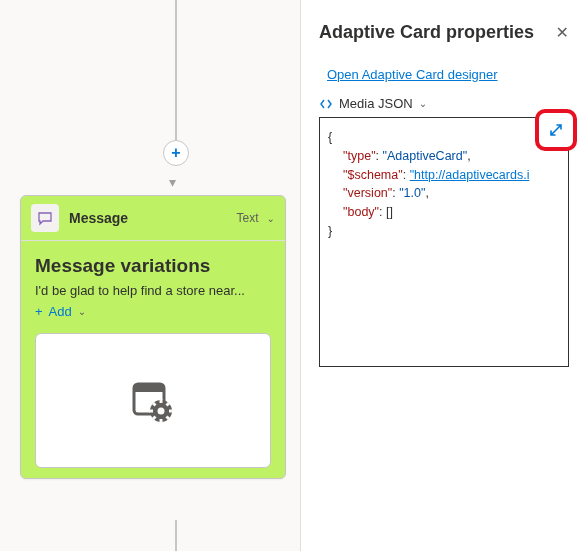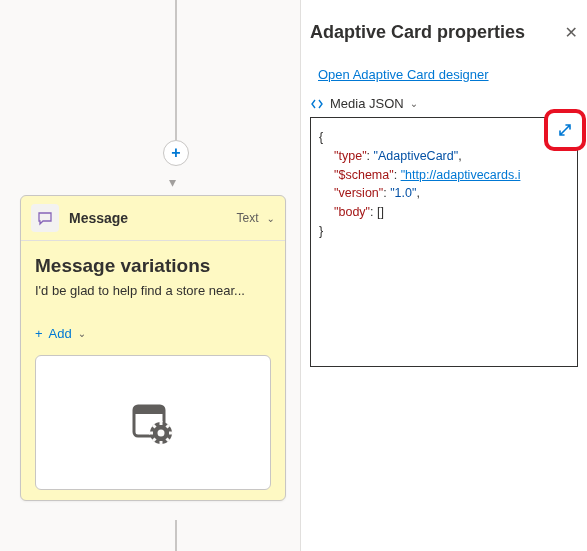--- a/index.html
+++ b/index.html
@@ -3,31 +3,31 @@
 <meta charset="utf-8">
 <style>
   * { box-sizing: border-box; margin: 0; padding: 0; font-family: "Segoe UI", Arial, sans-serif; }
   body { width: 587px; height: 551px; background: #fff; position: relative; overflow: hidden; }
   .canvas { position: absolute; left: 0; top: 0; width: 300px; height: 551px; background: #faf9f8; }
   .flow-line { position: absolute; left: 175px; top: 0; width: 2px; background: #c8c6c4; }
   .flow-line.top { top: 0; height: 140px; }
   .flow-line.bottom { top: 520px; height: 31px; }
   .plus-circle { position: absolute; left: 163px; top: 140px; width: 26px; height: 26px; border-radius: 50%; background: #fff; border: 1px solid #c8c6c4; display: flex; align-items: center; justify-content: center; color: #0078d4; font-size: 16px; font-weight: bold; cursor: pointer; }
   .arrow-down { position: absolute; left: 169px; top: 174px; color: #a19f9d; font-size: 14px; }
-  .card { position: absolute; left: 20px; top: 195px; width: 266px; background: #fef9c3; border: 1px solid #c8c6c4; border-radius: 6px; box-shadow: 0 1px 2px rgba(0,0,0,0.05); }
+  .card { position: absolute; left: 20px; top: 195px; width: 266px; background: #bef264; border: 1px solid #c8c6c4; border-radius: 6px; box-shadow: 0 1px 2px rgba(0,0,0,0.05); }
   .card-header { display: flex; align-items: center; padding: 8px 10px; border-bottom: 1px solid #e1dfdd; }
   .card-header .icon-wrap { width: 28px; height: 28px; border-radius: 4px; background: #f3f2f1; display: flex; align-items: center; justify-content: center; margin-right: 10px; }
   .card-header .title { flex: 1; font-size: 14px; font-weight: 600; color: #323130; }
   .card-header .type { font-size: 12px; color: #605e5c; display: flex; align-items: center; gap: 8px; }
   .card-body { padding: 14px 14px 10px 14px; }
   .section-label { font-size: 19px; font-weight: 700; color: #323130; margin-bottom: 6px; }
-  .variation { font-size: 13px; color: #323130; margin-bottom: 26px; white-space: nowrap; overflow: hidden; text-overflow: ellipsis; }
+  .variation { font-size: 13px; color: #323130; margin-bottom: 4px; white-space: nowrap; overflow: hidden; text-overflow: ellipsis; }
   .add-btn { display: inline-flex; align-items: center; gap: 6px; font-size: 13px; color: #0078d4; cursor: pointer; margin-bottom: 14px; }
   .media-box { border: 1px solid #c8c6c4; border-radius: 6px; height: 135px; display: flex; align-items: center; justify-content: center; background: #fff; }
-  .panel { position: absolute; right: 0; top: 0; width: 287px; height: 551px; background: #fff; border-left: 1px solid #e1dfdd; padding: 22px 9px; }
+  .panel { position: absolute; right: 0; top: 0; width: 287px; height: 551px; background: #fff; border-left: 1px solid #e1dfdd; padding: 22px 18px; }
   .panel-title-row { display: flex; justify-content: space-between; align-items: center; margin-bottom: 22px; }
   .panel-title { font-size: 18px; font-weight: 600; color: #323130; }
   .close-btn { font-size: 16px; color: #605e5c; cursor: pointer; background: none; border: none; }
   .link { color: #0078d4; font-size: 13px; text-decoration: underline; cursor: pointer; display: inline-block; margin-bottom: 14px; margin-left: 8px; }
   .edit-json-row { display: flex; align-items: center; gap: 6px; font-size: 13px; color: #323130; margin-bottom: 6px; cursor: pointer; }
   .code-wrap { position: relative; }
   .code-box { border: 1px solid #323130; height: 250px; padding: 10px 8px; font-family: Consolas, monospace; font-size: 12.5px; line-height: 1.5; white-space: pre; overflow: hidden; background: #fff; }
   .tok-brace { color: #323130; }
   .tok-key { color: #a31515; }
   .tok-str { color: #0451a5; }

